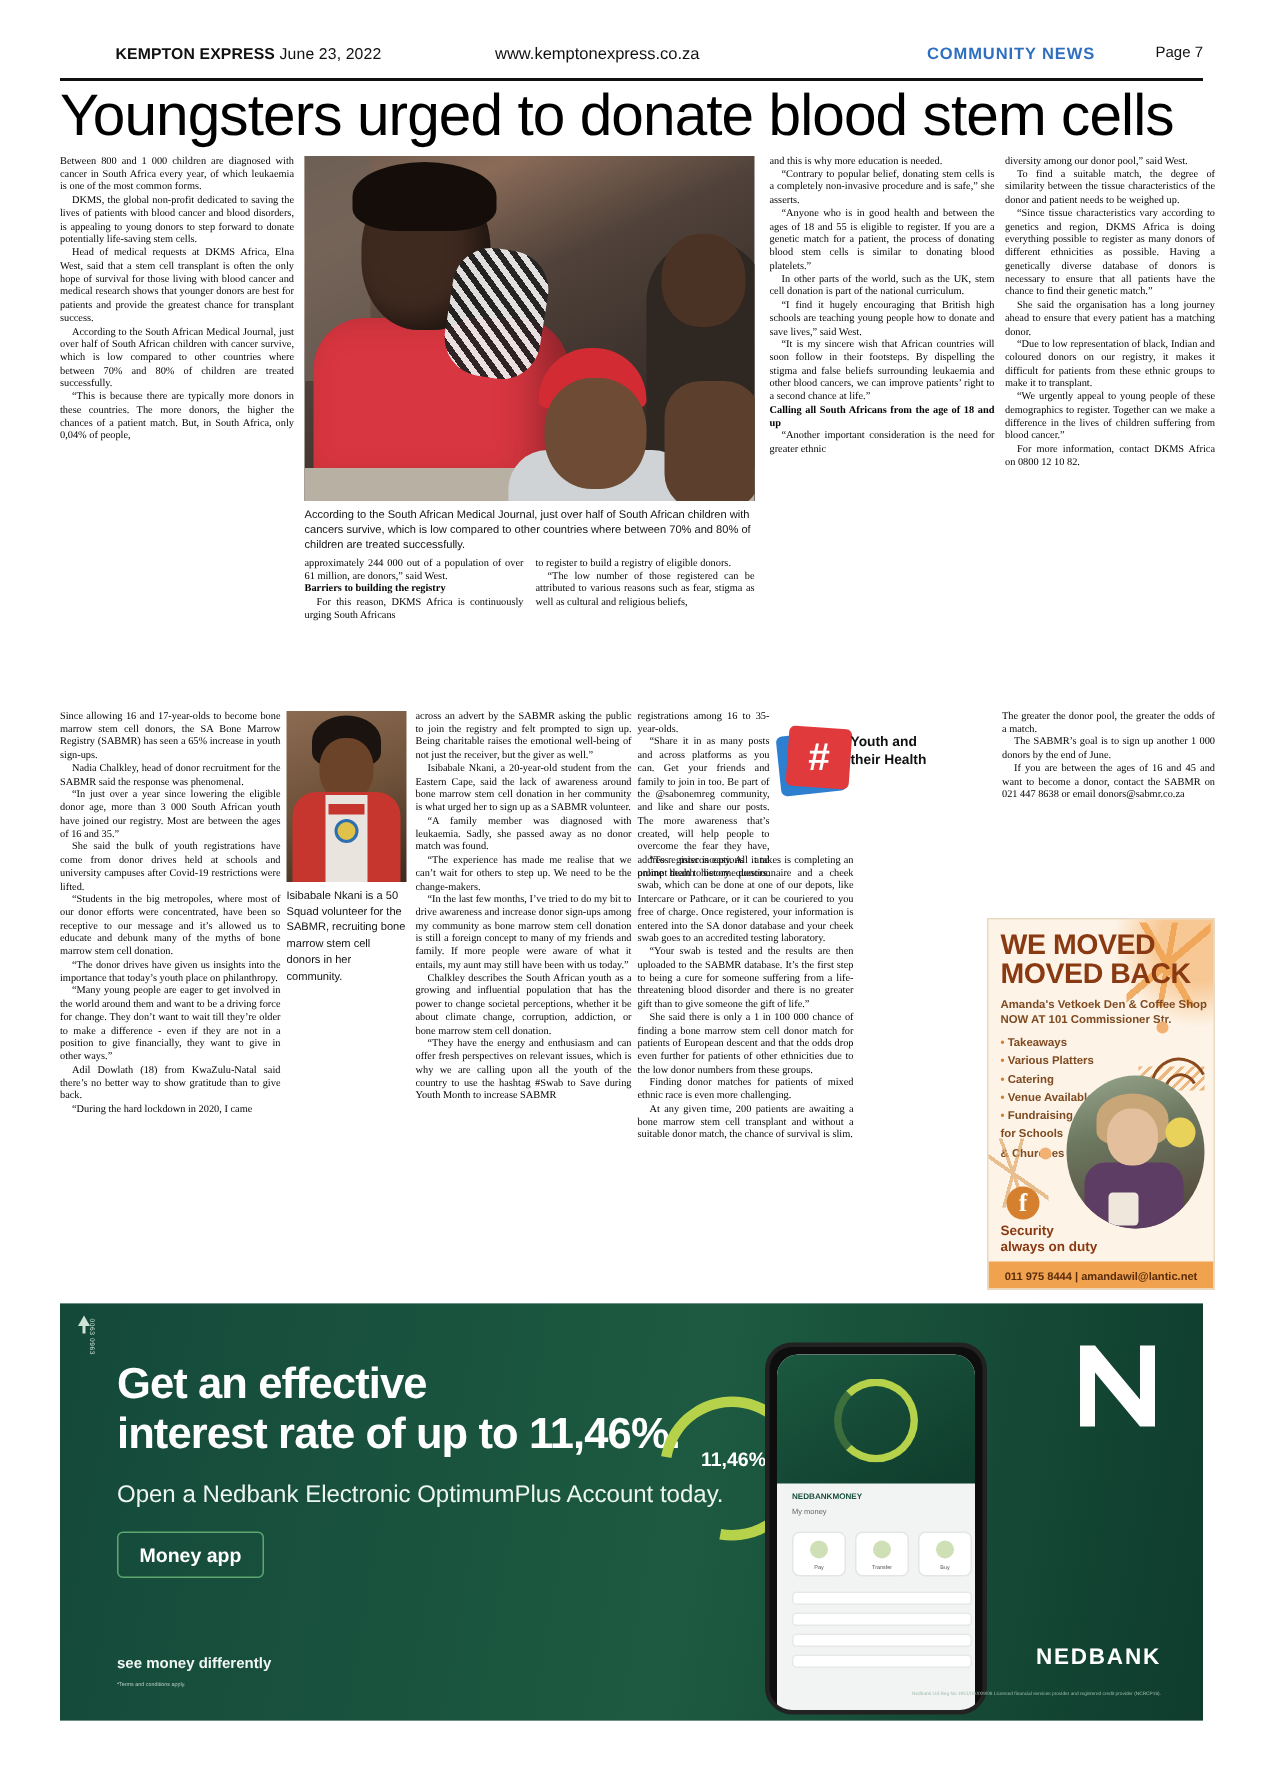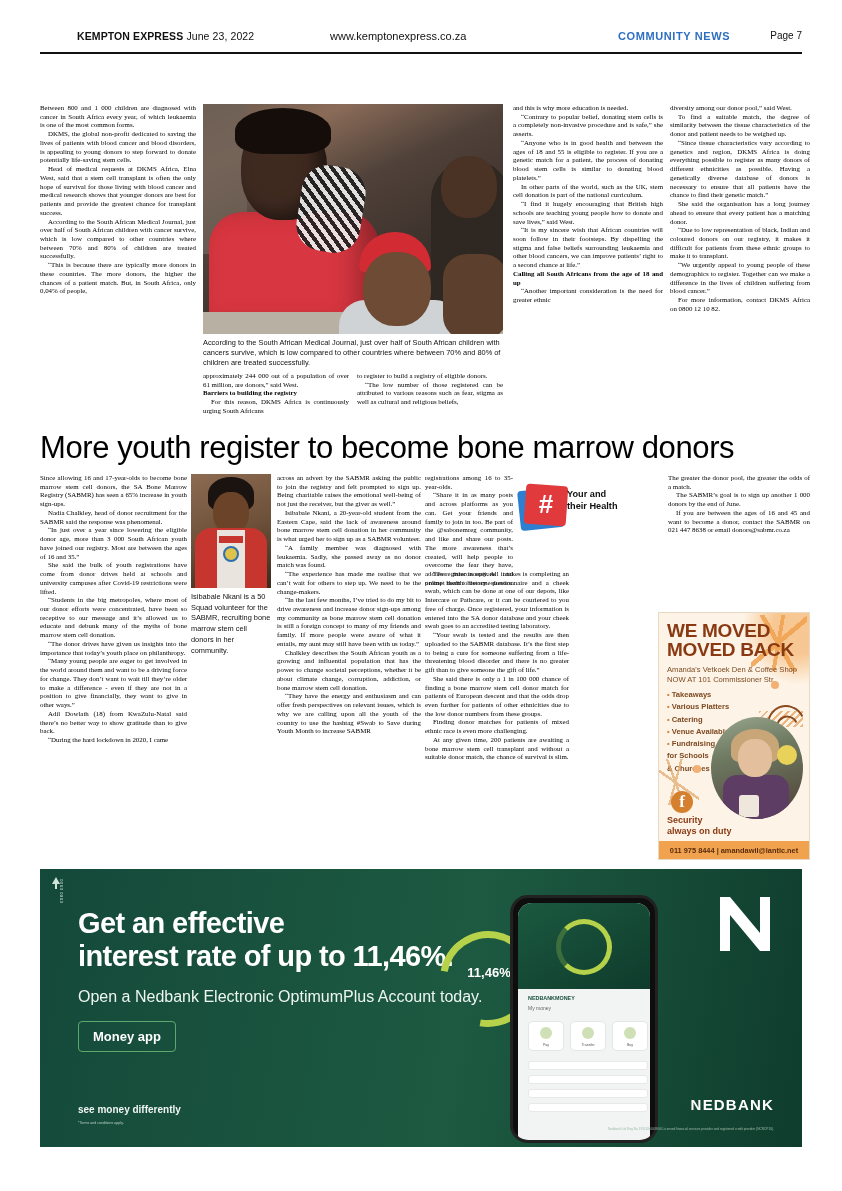--- a/index.html
+++ b/index.html
@@ -152,21 +152,21 @@
       linear-gradient(140deg, transparent 46%, #f0a24f 46%, #f0a24f 52%, transparent 52%);
     opacity:.85;
   }
   #ad-vetkoek .vk-title {
     position:absolute; left:8px; top:8px; width:140px;
     font-family:"Liberation Sans", sans-serif; font-weight:700;
     font-size:19px; line-height:1.0; color:#8a3a12; letter-spacing:-.3px;
   }
   #ad-vetkoek .vk-sub {
     position:absolute; left:8px; top:52px; width:140px;
-    font-family:"Liberation Sans", sans-serif; font-weight:400;
+    font-family:"Liberation Sans", sans-serif; font-weight:700;
     font-size:7.6px; line-height:1.35; color:#7d4a22;
   }
   #ad-vetkoek .vk-list {
     position:absolute; left:8px; top:76px; width:96px;
     font-family:"Liberation Sans", sans-serif; font-weight:700;
     font-size:7.6px; line-height:1.62; color:#7d4a22; list-style:none;
   }
   #ad-vetkoek .vk-list li::before { content:"• "; color:#d5802f; }
   #ad-vetkoek .vk-list li.cont::before { content:"  "; }
   #ad-vetkoek .vk-zig {
@@ -363,20 +363,21 @@
     <div class="mh-left">
       <b>KEMPTON EXPRESS</b>
       <span>June 23, 2022</span>
     </div>
     <div class="mh-center">www.kemptonexpress.co.za</div>
     <div class="mh-section">COMMUNITY NEWS</div>
     <div class="mh-page">Page 7</div>
   </div>
   <div class="mh-rule"></div>
 
+  <h1 class="headline-1">Youngsters urged to donate blood stem cells</h1>
 
   <div class="col" id="a1c1">
     <p class="noind">Between 800 and 1 000 children are diagnosed with cancer in South Africa every year, of which leukaemia is one of the most common forms.</p>
     <p>DKMS, the global non-profit dedicated to saving the lives of patients with blood cancer and blood disorders, is appealing to young donors to step forward to donate potentially life-saving stem cells.</p>
     <p>Head of medical requests at DKMS Africa, Elna West, said that a stem cell transplant is often the only hope of survival for those living with blood cancer and medical research shows that younger donors are best for patients and provide the greatest chance for transplant success.</p>
     <p>According to the South African Medical Journal, just over half of South African children with cancer survive, which is low compared to other countries where between 70% and 80% of children are treated successfully.</p>
     <p>“This is because there are typically more donors in these countries. The more donors, the higher the chances of a patient match. But, in South Africa, only 0,04% of people,</p>
   </div>
 
   <div class="photo" id="photo1">
@@ -420,21 +421,20 @@
   <div class="col" id="a1c5">
     <p class="noind">diversity among our donor pool,” said West.</p>
     <p>To find a suitable match, the degree of similarity between the tissue characteristics of the donor and patient needs to be weighed up.</p>
     <p>“Since tissue characteristics vary according to genetics and region, DKMS Africa is doing everything possible to register as many donors of different ethnicities as possible. Having a genetically diverse database of donors is necessary to ensure that all patients have the chance to find their genetic match.”</p>
     <p>She said the organisation has a long journey ahead to ensure that every patient has a matching donor.</p>
     <p>“Due to low representation of black, Indian and coloured donors on our registry, it makes it difficult for patients from these ethnic groups to make it to transplant.</p>
     <p>“We urgently appeal to young people of these demographics to register. Together can we make a difference in the lives of children suffering from blood cancer.”</p>
     <p>For more information, contact DKMS Africa on 0800 12 10 82.</p>
   </div>
 
-  <h2 class="headline-2">More youth register to become bone marrow donors</h2>
 
   <div class="col" id="a2c1">
     <p class="noind">Since allowing 16 and 17-year-olds to become bone marrow stem cell donors, the SA Bone Marrow Registry (SABMR) has seen a 65% increase in youth sign-ups.</p>
     <p>Nadia Chalkley, head of donor recruitment for the SABMR said the response was phenomenal.</p>
     <p>“In just over a year since lowering the eligible donor age, more than 3 000 South African youth have joined our registry. Most are between the ages of 16 and 35.”</p>
     <p>She said the bulk of youth registrations have come from donor drives held at schools and university campuses after Covid-19 restrictions were lifted.</p>
     <p>“Students in the big metropoles, where most of our donor efforts were concentrated, have been so receptive to our message and it’s allowed us to educate and debunk many of the myths of bone marrow stem cell donation.</p>
     <p>“The donor drives have given us insights into the importance that today’s youth place on philanthropy.</p>
     <p>“Many young people are eager to get involved in the world around them and want to be a driving force for change. They don’t want to wait till they’re older to make a difference - even if they are not in a position to give financially, they want to give in other ways.”</p>
     <p>Adil Dowlath (18) from KwaZulu-Natal said there’s no better way to show gratitude than to give back.</p>
@@ -459,21 +459,21 @@
     <p>“In the last few months, I’ve tried to do my bit to drive awareness and increase donor sign-ups among my community as bone marrow stem cell donation is still a foreign concept to many of my friends and family. If more people were aware of what it entails, my aunt may still have been with us today.”</p>
     <p>Chalkley describes the South African youth as a growing and influential population that has the power to change societal perceptions, whether it be about climate change, corruption, addiction, or bone marrow stem cell donation.</p>
     <p>“They have the energy and enthusiasm and can offer fresh perspectives on relevant issues, which is why we are calling upon all the youth of the country to use the hashtag #Swab to Save during Youth Month to increase SABMR</p>
   </div>
 
   <div id="hashtag-badge">
     <div class="hb-card-blue"></div>
     <div class="hb-card-red"></div>
     <div class="hb-hash">#</div>
     <div class="hb-text">
-      <div>Your and</div>
+      <div>Youth and</div>
       <div>their Health</div>
     </div>
   </div>
 
   <div class="col" id="a2c3" style="top:474px; width:88px;">
     <p class="noind">registrations among 16 to 35-year-olds.</p>
     <p>“Share it in as many posts and across platforms as you can. Get your friends and family to join in too. Be part of the @sabonemreg community, and like and share our posts. The more awareness that’s created, will help people to overcome the fear they have, address misconceptions and prompt them to become donors.</p>
   </div>
   <div class="col" style="left:425px; top:570px; width:144px;">
     <p>“To register is easy. All it takes is completing an online health history questionnaire and a cheek swab, which can be done at one of our depots, like Intercare or Pathcare, or it can be couriered to you free of charge. Once registered, your information is entered into the SA donor database and your cheek swab goes to an accredited testing laboratory.</p>

